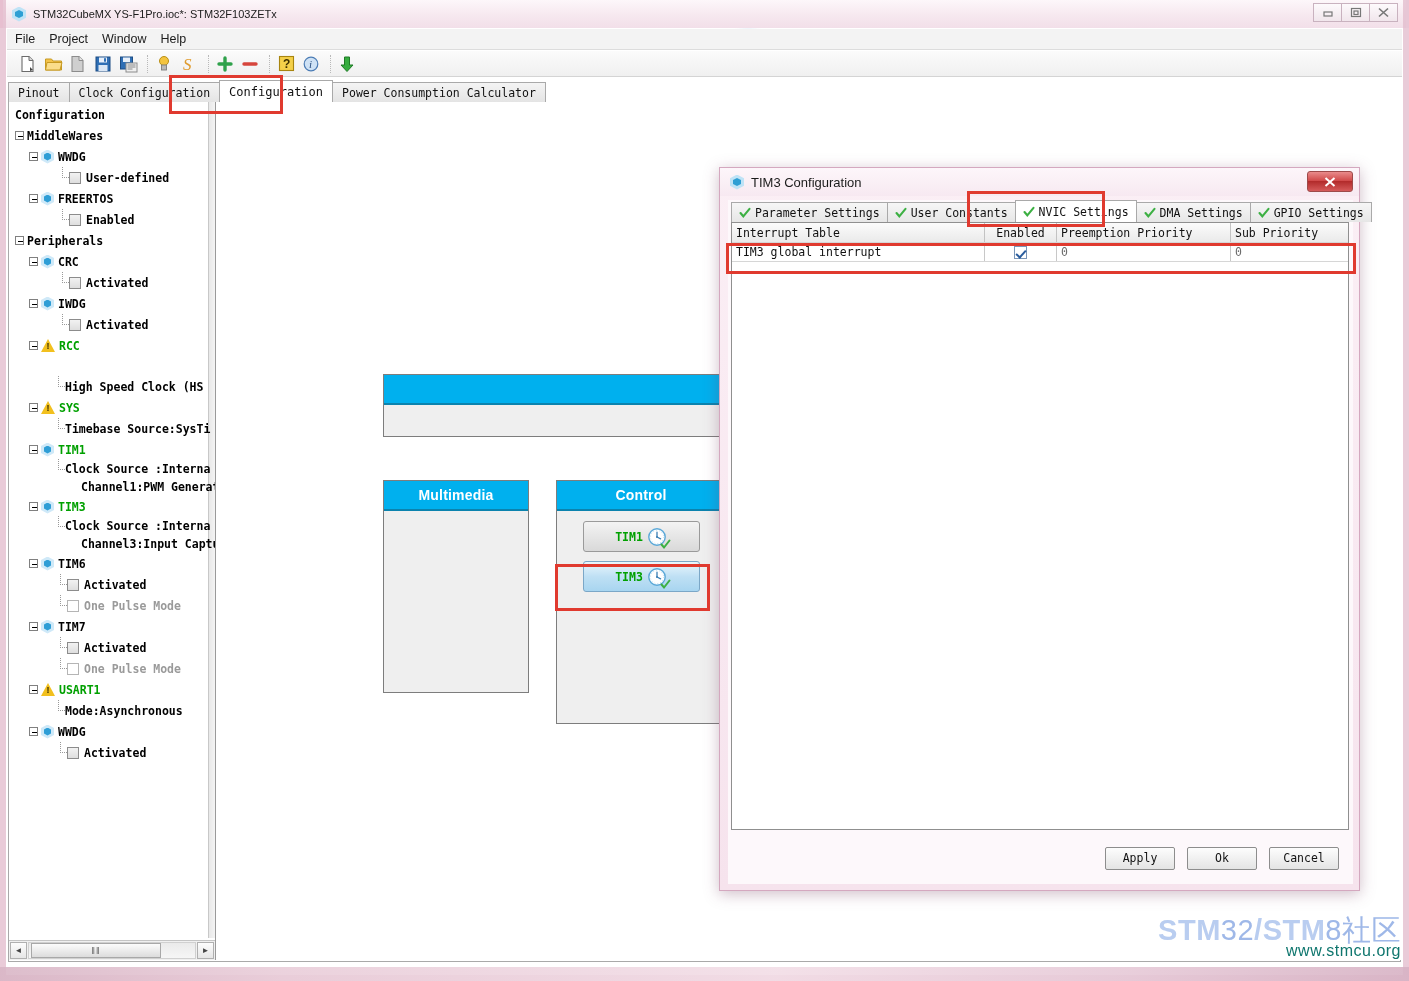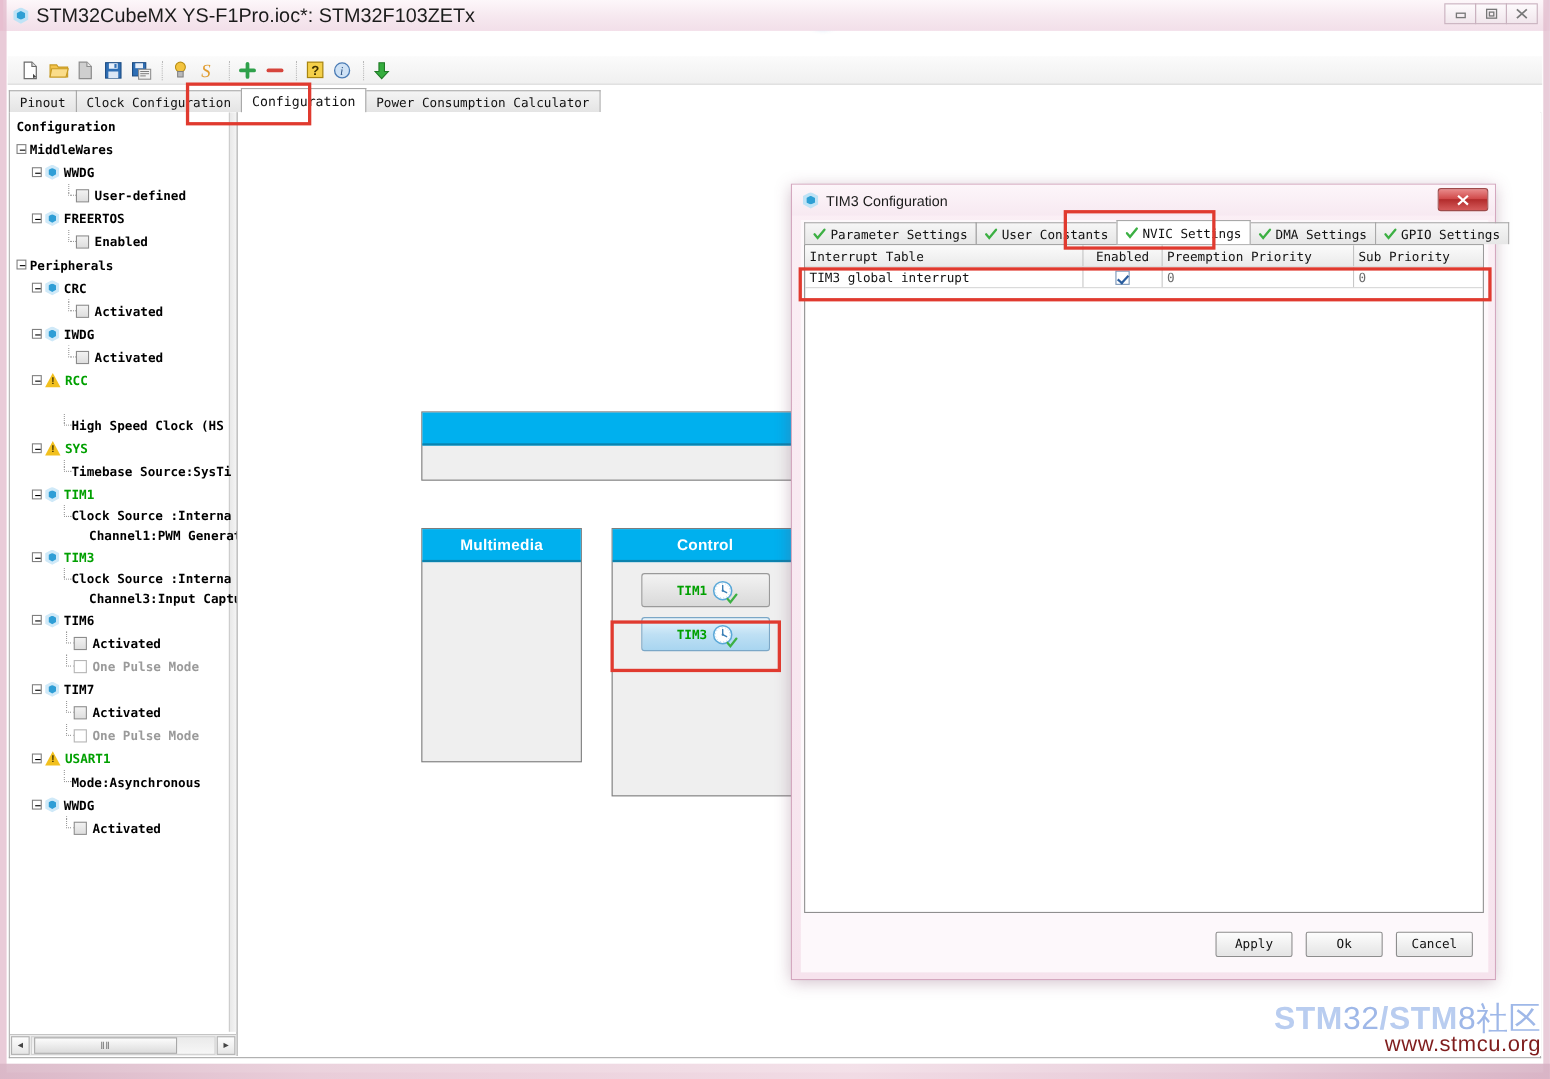--- a/index.html
+++ b/index.html
@@ -46,21 +46,21 @@
     width: 14px; height: 15px; background: #bfe3f6;
     clip-path: polygon(50% 0%, 100% 25%, 100% 75%, 50% 100%, 0% 75%, 0% 25%);
     position: relative;
   }
   .hexicon::after {
     content:""; position:absolute; left:3px; top:3.5px;
     width:8px; height:8px; background:#2e9fd4;
     clip-path: polygon(50% 0%, 100% 25%, 100% 75%, 50% 100%, 0% 75%, 0% 25%);
   }
   .title-text {
-    font-size: 18px; color: #1b1b1b; white-space: nowrap;
+    font-size: 11px; color: #1b1b1b; white-space: nowrap;
   }
   .win-btns {
     position: absolute; right: 8px; top: 3px;
     display: flex; gap: 0px;
   }
   .win-btn {
     width: 29px; height: 19px;
     border: 1px solid #c9b2bf;
     background: linear-gradient(180deg,#fdfafc,#f1e6ec);
     display: flex; align-items: center; justify-content: center;
@@ -334,21 +334,21 @@
     position: absolute; border: 3px solid #e03a2f; pointer-events: none; z-index: 60;
   }
 
   
   .watermark {
     position: absolute; right: 8px; bottom: 22px; z-index: 40;
     text-align: right; line-height: 1.0; user-select: none;
   }
   .wm1 { font-size: 29px; font-weight: bold; color: #b9cdf0; letter-spacing: .5px; }
   .wm1 .lt { color: #9fb8e8; font-weight: normal; }
-  .wm2 { font-size: 20px; color: #7f1d1d; letter-spacing: .5px; margin-top: -2px; }
+  .wm2 { font-size: 16px; color: #0f766e; letter-spacing: .5px; margin-top: -2px; }
 
   
   .bottom-blur {
     position: absolute; left: 0; bottom: 0; width: 1409px; height: 14px;
     background: linear-gradient(90deg,#d9b6c6,#e9cdd9 20%,#f2dde6 55%,#e6c9d7 80%,#d7b2c4 100%);
     opacity: .9;
   }
 </style>
 </head>
 <body>
@@ -385,20 +385,26 @@
           </svg>
       </div>
       <div class="win-btn close">
         <svg width="13" height="11" viewBox="0 0 13 11">
             <path d="M2 1.5 L11 9.5 M11 1.5 L2 9.5" stroke="#777" stroke-width="1.6" fill="none"></path>
           </svg>
       </div>
     </div>
   </div>
 
+  <div class="menubar">
+    <div class="menu-item">File</div>
+    <div class="menu-item">Project</div>
+    <div class="menu-item">Window</div>
+    <div class="menu-item">Help</div>
+  </div>
 
   <div class="toolbar">
     <div class="tb-icon">
       <svg width="18" height="18" viewBox="0 0 18 18">
         <path d="M3 1.5h7l4 4v11H3z" fill="#fff" stroke="#6b6b6b" stroke-width="1.1"></path>
         <path d="M10 1.5v4h4" fill="#dcdcdc" stroke="#6b6b6b" stroke-width="1"></path>
         <path d="M11 12l3 3-3 1z" fill="#444"></path>
       </svg>
     </div>
     <div class="tb-icon">

